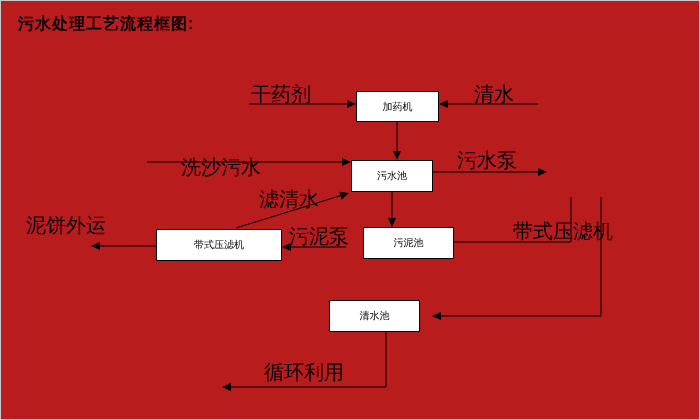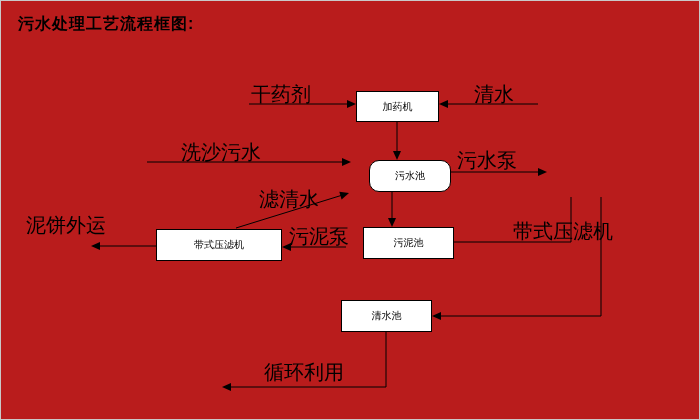--- a/index.html
+++ b/index.html
@@ -75,34 +75,34 @@
       <polygon points="281,246 290,242 290,250"></polygon>
       <polygon points="348,192 340.6,198.4 338.3,190.8"></polygon>
       <polygon points="90,245 99,241 99,249"></polygon>
       <polygon points="431,315 440,311 440,319"></polygon>
       <polygon points="221,386 230,382 230,390"></polygon>
     </g>
   </svg>
 
   <div class="node" style="left:355px; top:90px; width:83px; height:31px;">加药机</div>
 
-  <div class="node" style="left:368px; top:159px; width:82px; height:32px;border-radius:10px;">污水池</div>
+  <div class="node" style="left:350px; top:159px; width:82px; height:32px;">污水池</div>
 
 
   <div class="node" style="left:362px; top:226px; width:91px; height:32px;">污泥池</div>
 
   <div class="node" style="left:155px; top:228px; width:126px; height:32px;">带式压滤机</div>
 
-  <div class="node" style="left:340px; top:299px; width:91px; height:32px;">清水池</div>
+  <div class="node" style="left:328px; top:299px; width:91px; height:32px;">清水池</div>
 
   <div class="lbl" style="left:250px; top:85px;">干药剂</div>
 
   <div class="lbl" style="left:473px; top:85px;">清水</div>
 
-  <div class="lbl" style="left:180px; top:143px;text-align:center;">洗沙污水</div>
+  <div class="lbl" style="left:180px; top:158px;text-align:center;">洗沙污水</div>
 
   <div class="lbl" style="left:456px; top:151px;">污水泵</div>
 
   <div class="lbl" style="left:258px; top:190px;">滤清水</div>
 
   <div class="lbl" style="left:288px; top:227px;">污泥泵</div>
 
   <div class="lbl" style="left:512px; top:222px;">带式压滤机</div>
 
   <div class="lbl" style="left:25px; top:216px;">泥饼外运</div>

